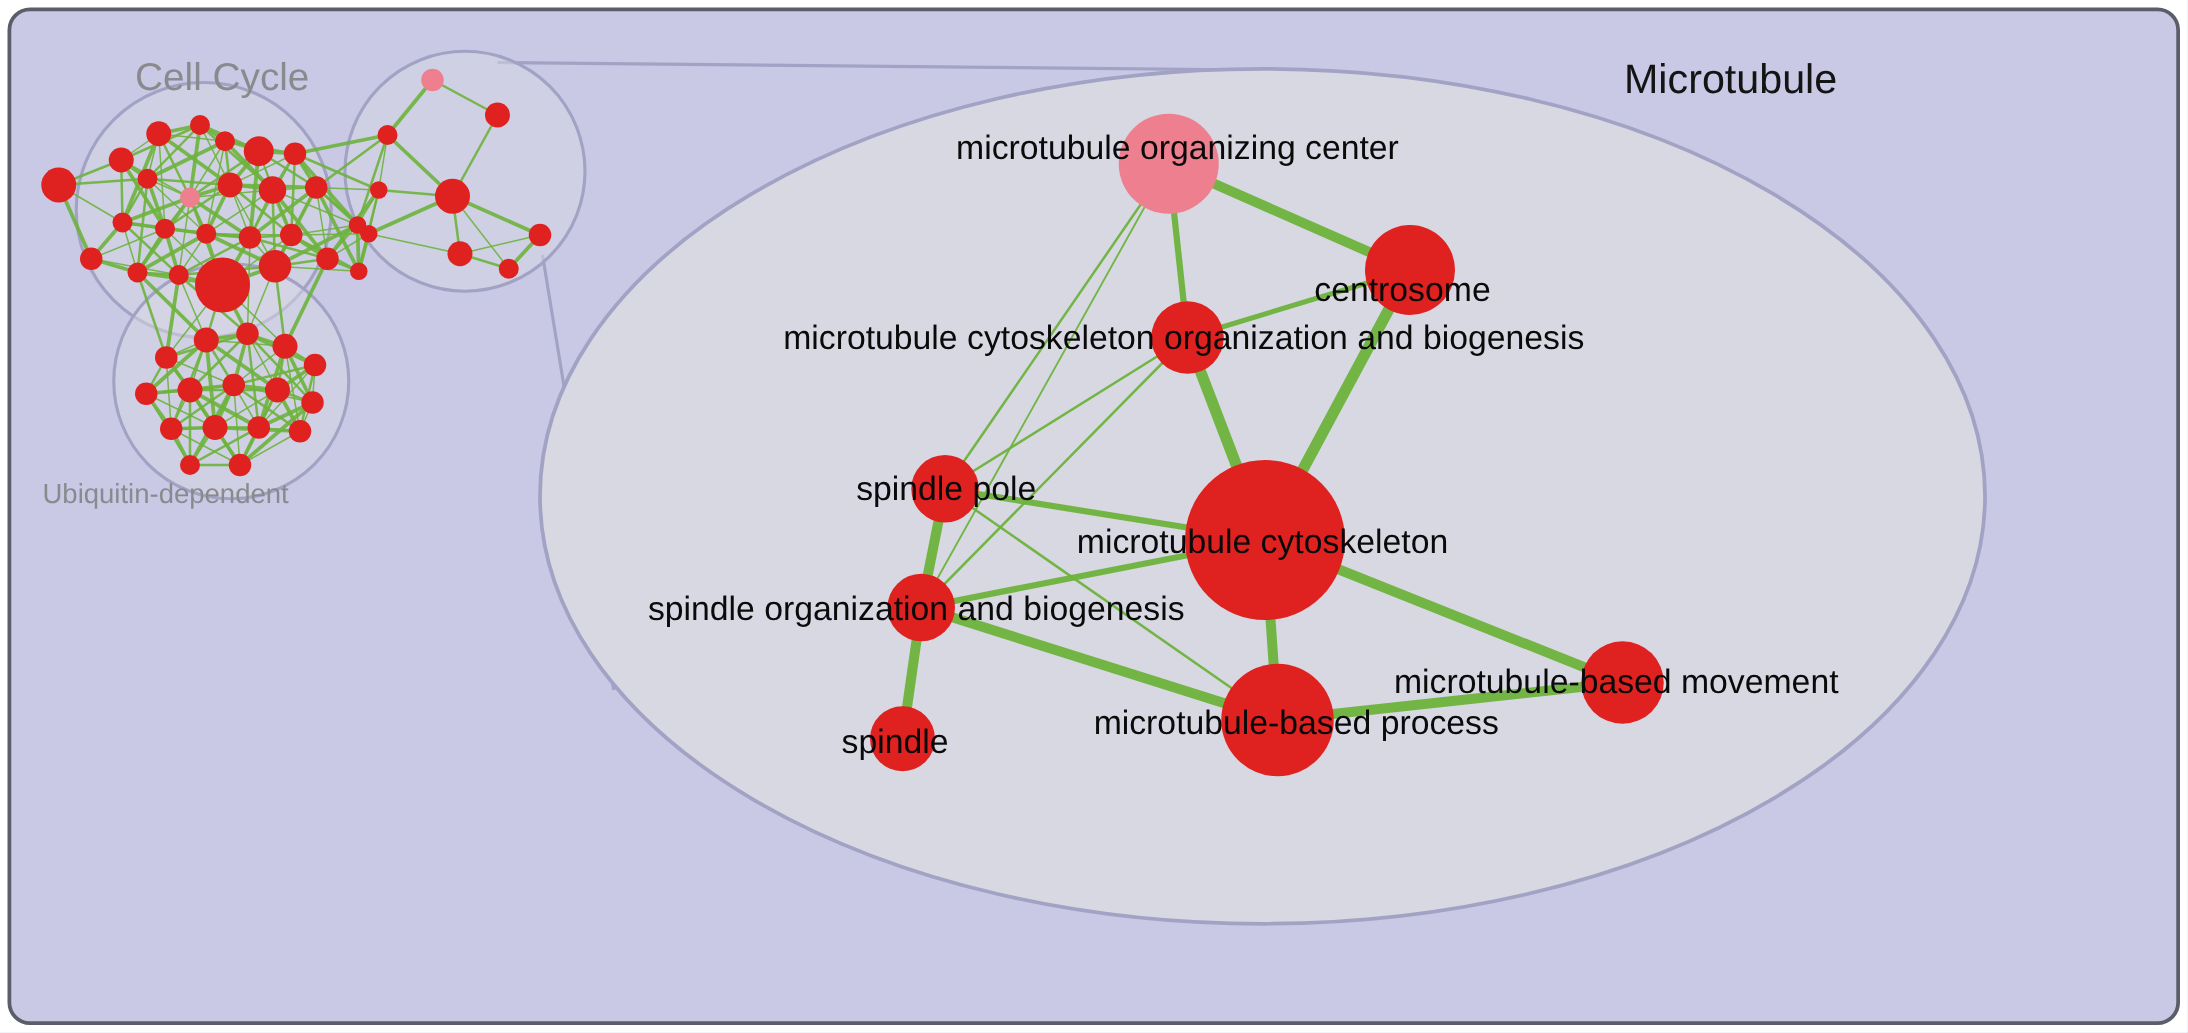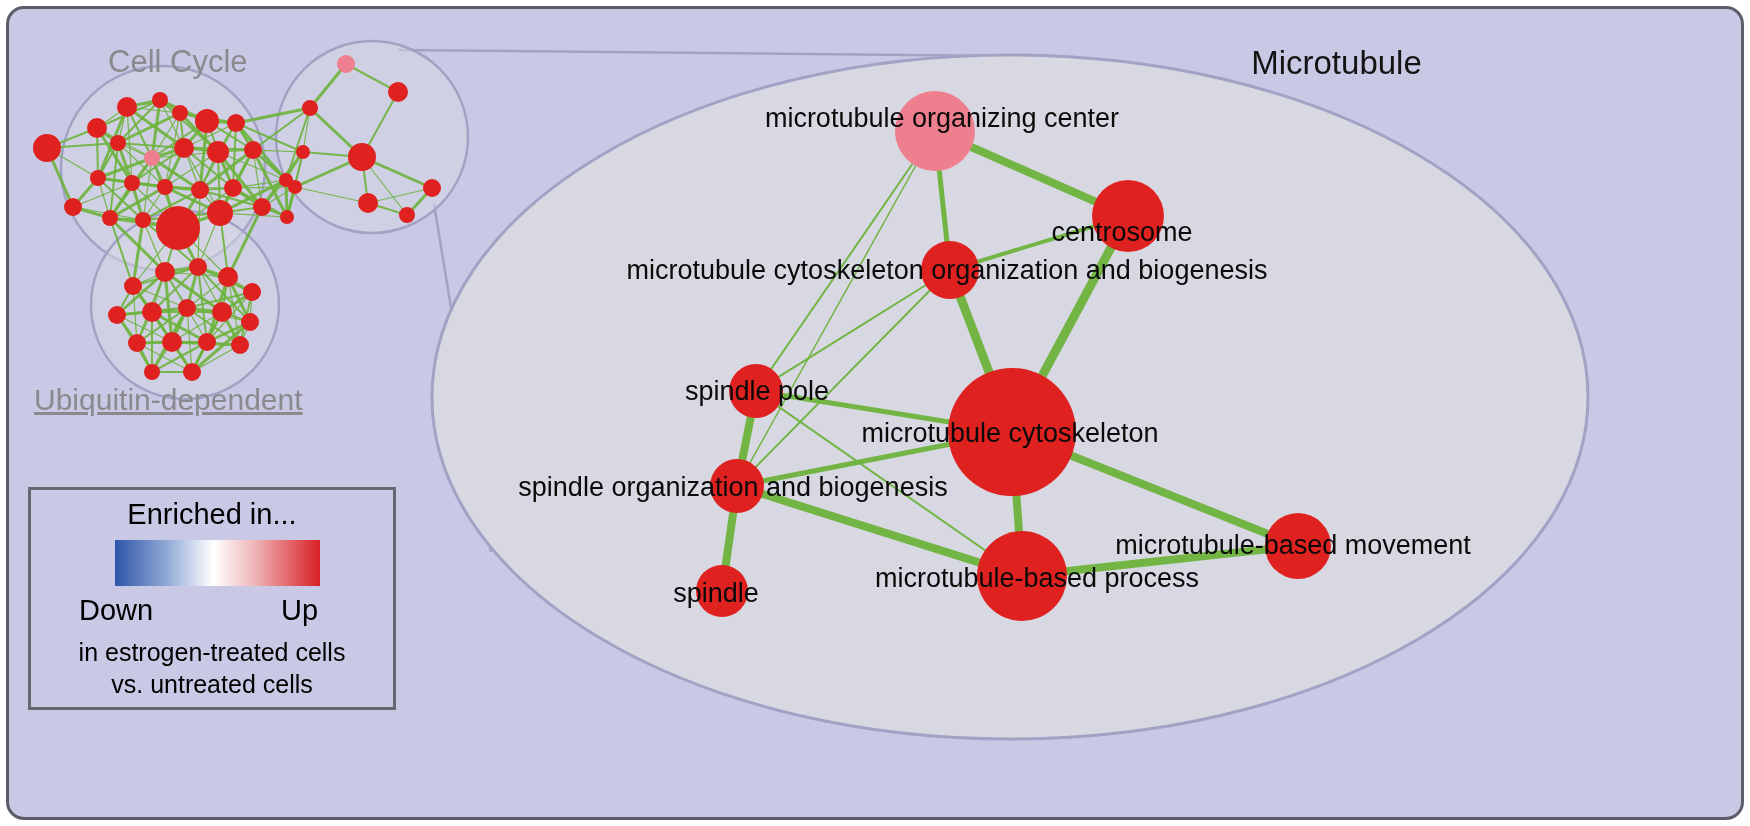--- a/index.html
+++ b/index.html
@@ -2,22 +2,22 @@
 <html><head>
 <meta charset="utf-8">
 <style>
   html,body{margin:0;padding:0;background:#ffffff;font-family:"Liberation Sans",sans-serif;}
   .figure{position:relative;width:1738px;height:814px;margin:6px;box-sizing:border-box;
           background:#c9c9e5;border:3px solid #5b5d68;border-radius:18px;overflow:hidden;}
   .canvas{position:absolute;left:-9px;top:-9px;width:1750px;height:826px;}
   #net{position:absolute;left:0;top:0;width:1750px;height:826px;font-family:"Liberation Sans",sans-serif;}
   .overlay{position:absolute;}
   .cell-cycle-label{left:108px;top:44px;font-size:31px;color:#8a8a8e;text-align:center;}
-  .ubiq-label{left:34px;top:381px;font-size:30px;color:#8a8a8e;line-height:1.25;text-decoration:underline;}
-  .zoom-title{left:1214px;top:42px;width:245px;text-align:center;font-size:33px;color:#141414;line-height:1.28;}
+  .ubiq-label{left:34px;top:381px;font-size:22px;color:#8a8a8e;line-height:1.25;}
+  .zoom-title{left:1262px;top:42px;width:245px;text-align:center;font-size:33px;color:#141414;line-height:1.28;}
   .legend{left:28px;top:487px;width:368px;height:223px;border:3px solid #66676f;box-sizing:border-box;}
   .legend-title{position:absolute;left:0;right:0;top:8px;text-align:center;font-size:29px;color:#000;}
   .legend-gradient{position:absolute;left:84px;top:50px;width:205px;height:46px;}
   .legend-down{position:absolute;left:48px;top:104px;font-size:29px;color:#000;}
   .legend-up{position:absolute;left:250px;top:104px;font-size:29px;color:#000;}
   .legend-cap1{position:absolute;left:0;right:0;top:148px;text-align:center;font-size:25px;color:#000;}
   .legend-cap2{position:absolute;left:0;right:0;top:180px;text-align:center;font-size:25px;color:#000;}
 </style>
 </head>
 <body>
@@ -356,23 +356,15 @@
     <div class="overlay cell-cycle-label">Cell Cycle</div>
 
     <div class="overlay ubiq-label">
       <div>Ubiquitin-dependent</div>
     </div>
 
     <div class="overlay zoom-title">
       <div>Microtubule</div>
     </div>
 
-    <div class="overlay legend">
-      <div class="legend-title">Enriched in...</div>
-      <div class="legend-gradient" style="background: linear-gradient(90deg, rgb(47, 85, 168) 0%, rgb(143, 168, 213) 25%, rgb(255, 255, 255) 48%, rgb(239, 182, 184) 68%, rgb(216, 31, 38) 100%);"></div>
-      <div class="legend-down">Down</div>
-      <div class="legend-up">Up</div>
-      <div class="legend-cap1">in estrogen-treated cells</div>
-      <div class="legend-cap2">vs. untreated cells</div>
-    </div>
 
   </div>
 </div>
 
 </body></html>

